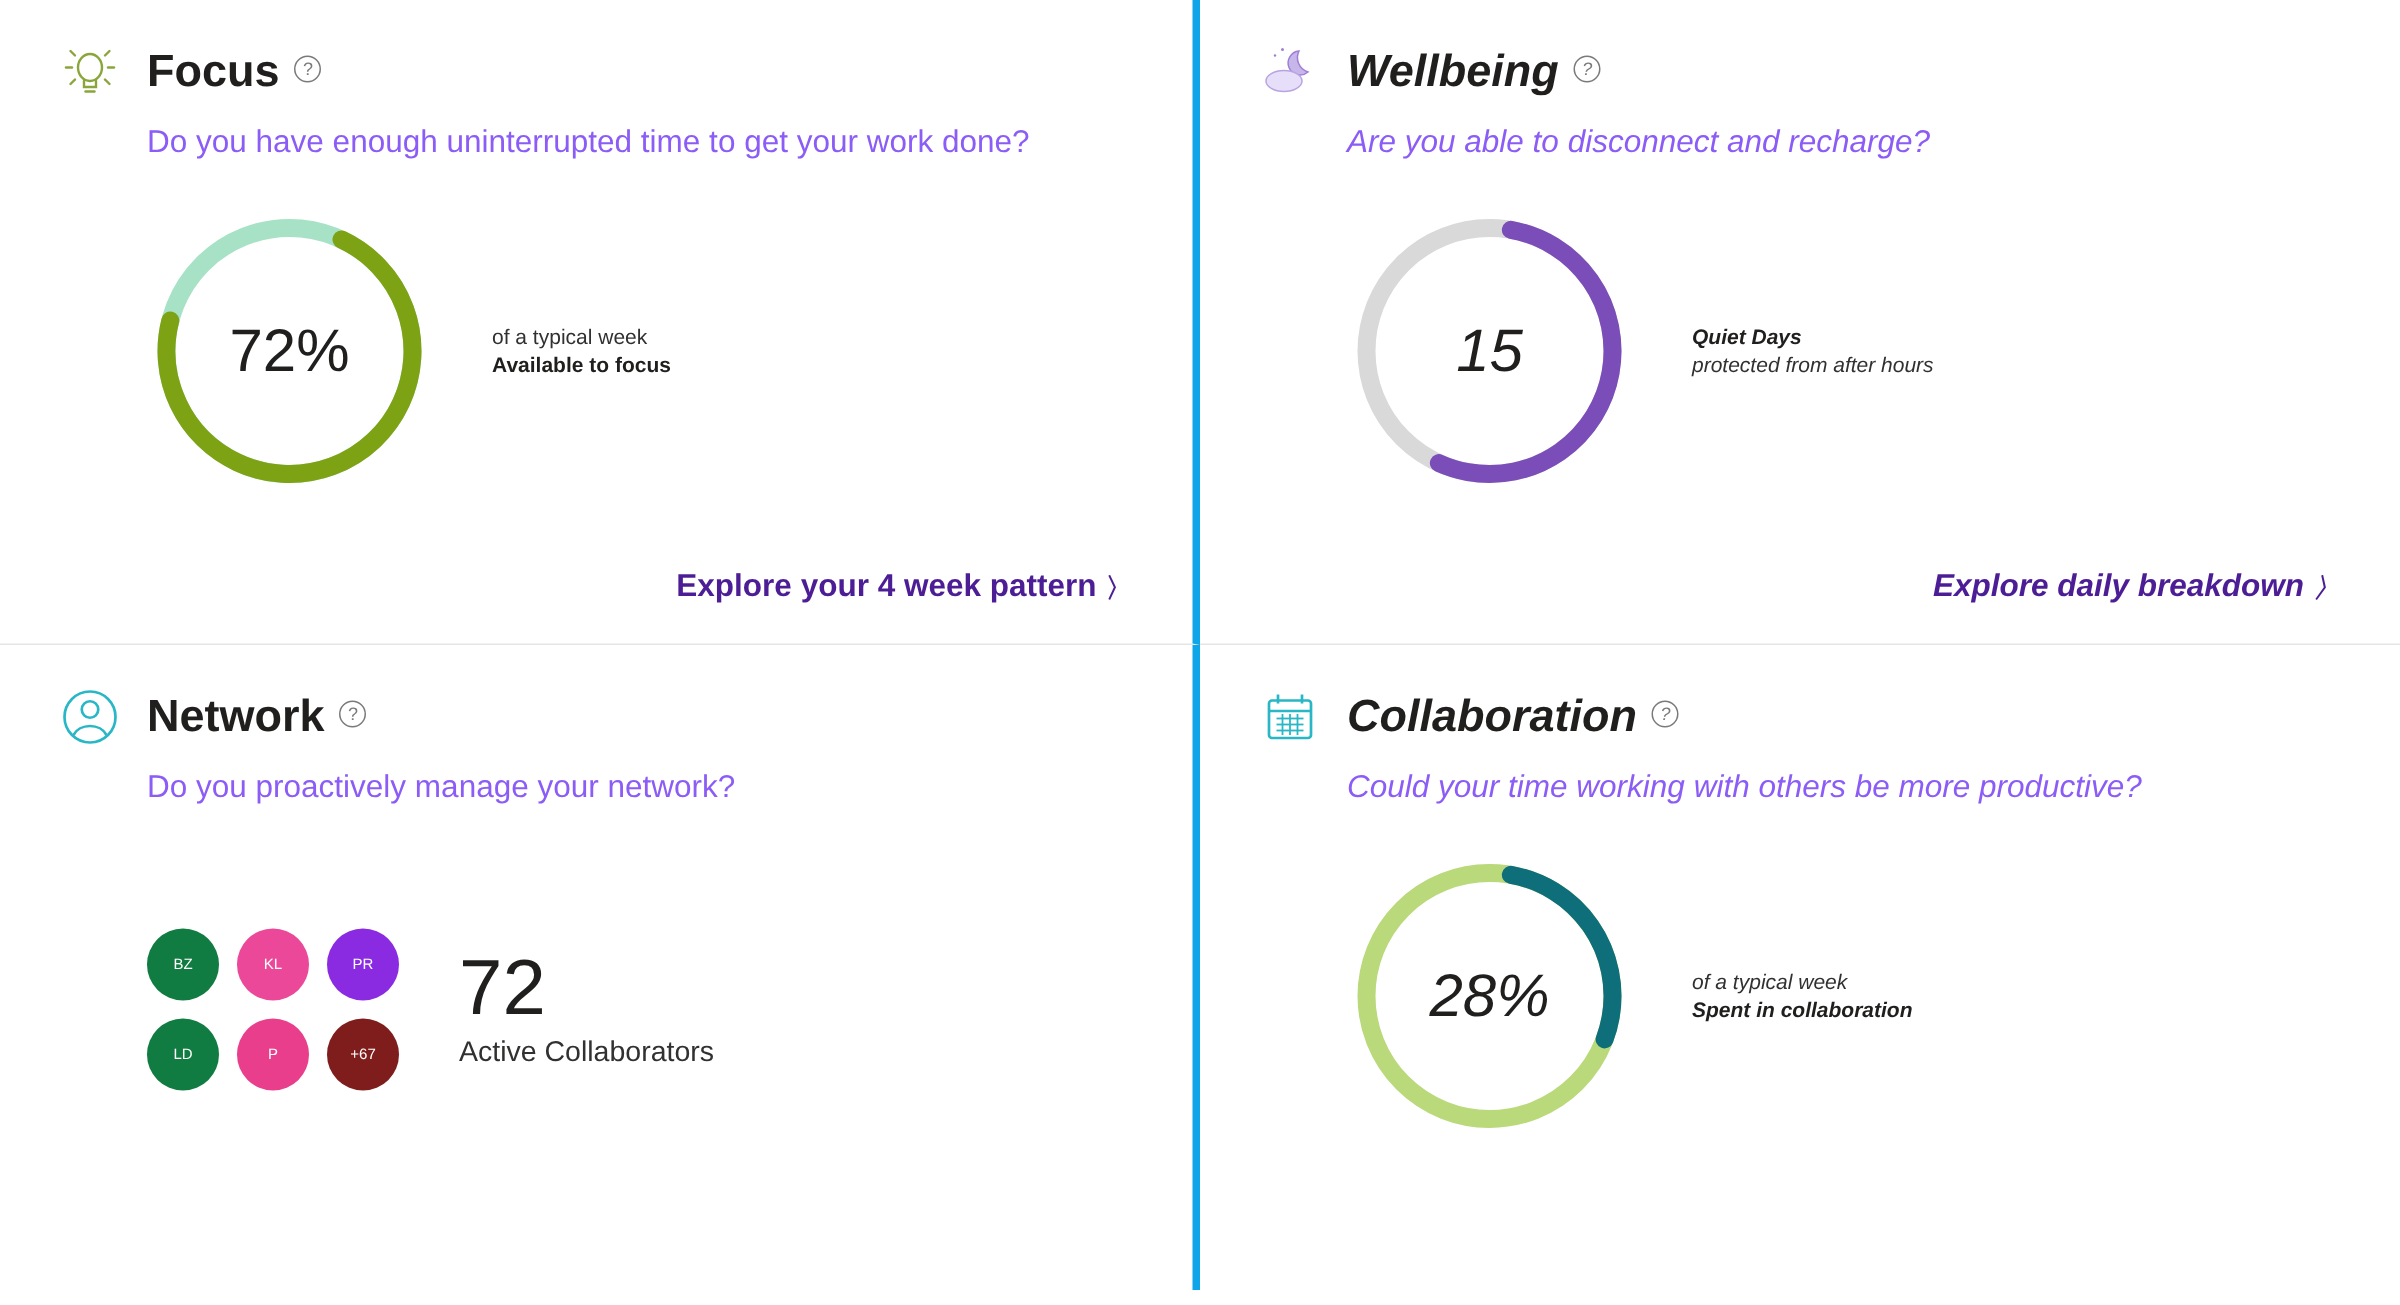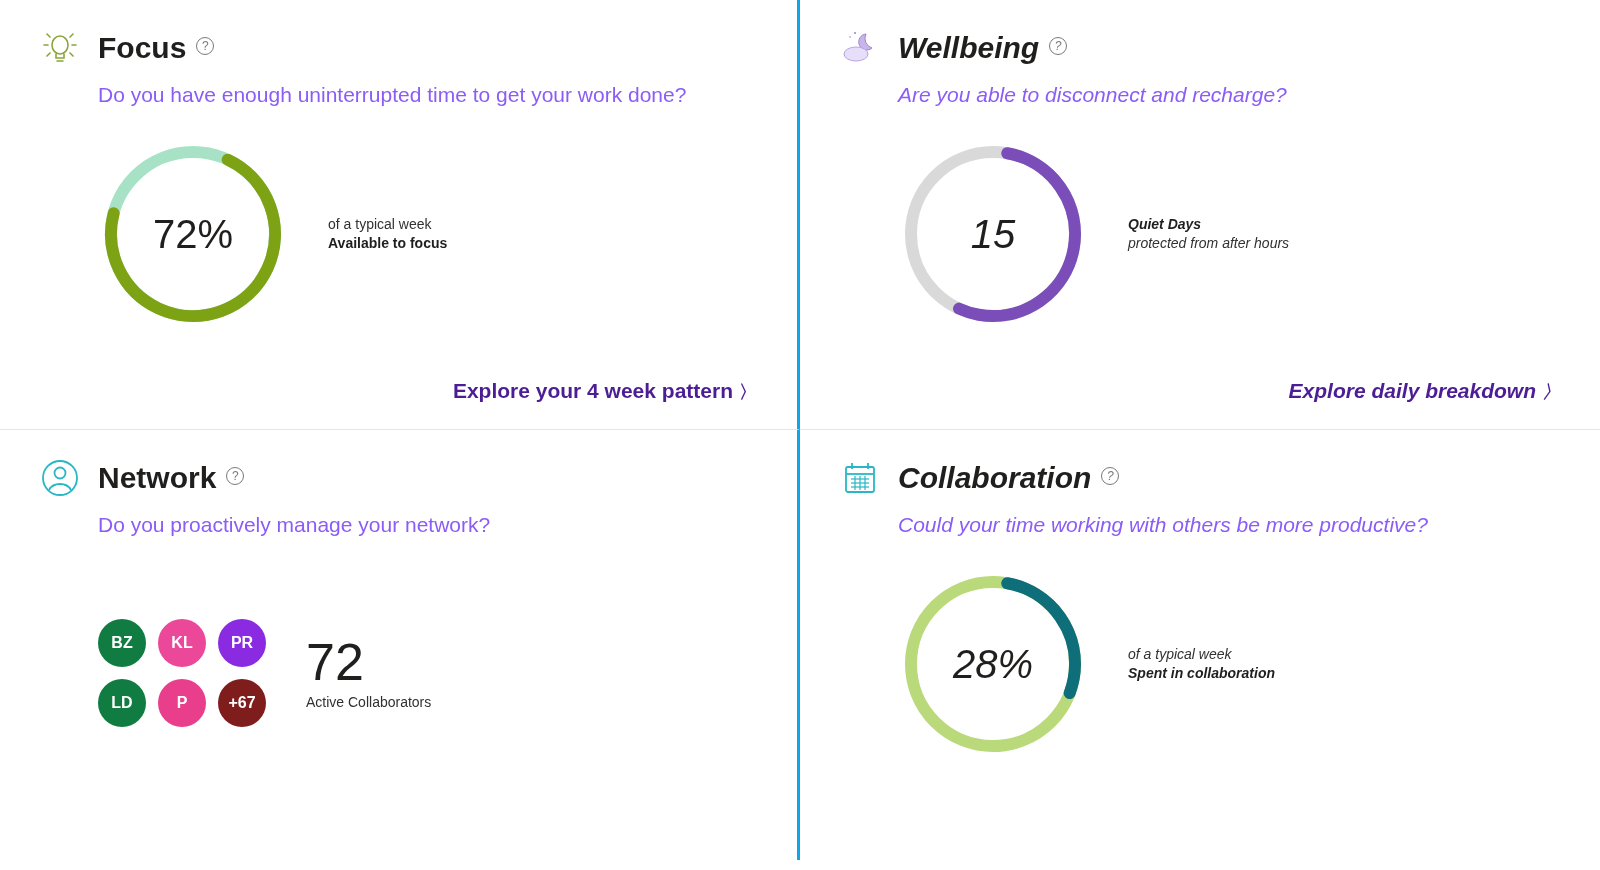--- a/index.html
+++ b/index.html
@@ -13,21 +13,21 @@
   .grid {
     display: grid;
     grid-template-columns: 1fr 1fr;
     grid-template-rows: 430px 430px;
     width: 100%;
     height: 100%;
   }
   .card {
     position: relative;
     padding: 28px 40px 24px 40px;
-    border-right: 3px solid #0ea5e9;
+    border-right: 5px solid #0ea5e9;
     border-bottom: 1px solid #e5e5e5;
   }
   .card:nth-child(2), .card:nth-child(4) { border-right: none; font-style: italic; }
   .card:nth-child(3), .card:nth-child(4) { border-bottom: none; }
 
   .card-header {
     display: flex;
     align-items: center;
     gap: 18px;
     margin-bottom: 12px;
@@ -127,26 +127,26 @@
     grid-auto-rows: 48px;
     gap: 12px;
   }
   .avatar {
     width: 48px;
     height: 48px;
     border-radius: 50%;
     display: flex;
     align-items: center;
     justify-content: center;
-    font-size: 16px;
-    font-weight: 700;
+    font-size: 10px;
+    font-weight: 400;
     color: #fff;
   }
   .network-count { font-size: 52px; color:#201f1e; line-height:1; }
-  .network-label { font-size: 14px; color:#323130; margin-top:6px; }
+  .network-label { font-size: 19px; color:#323130; margin-top:6px; }
 
   svg { display:block; }
 </style>
 </head>
 <body>
 
 <div class="grid">
 
   <div class="card">
     <div class="card-header">

